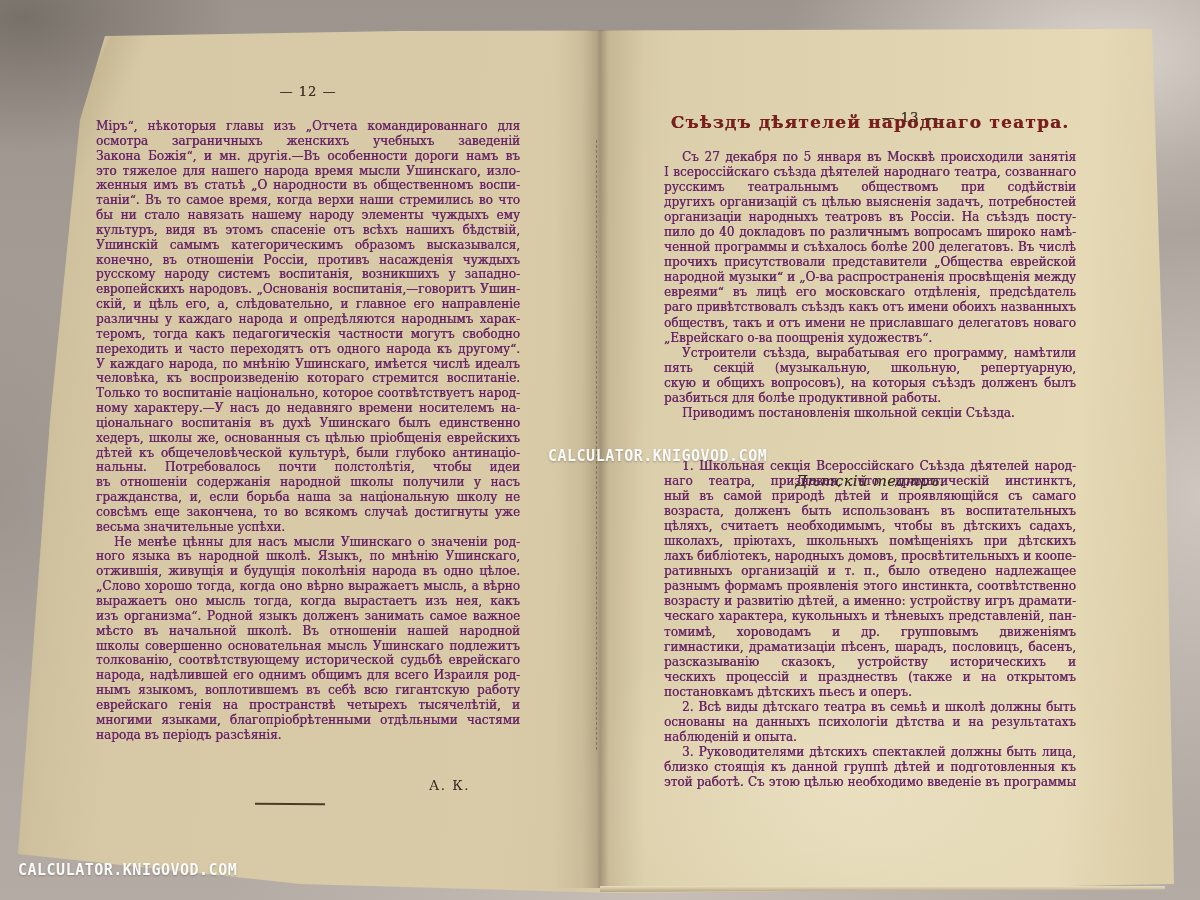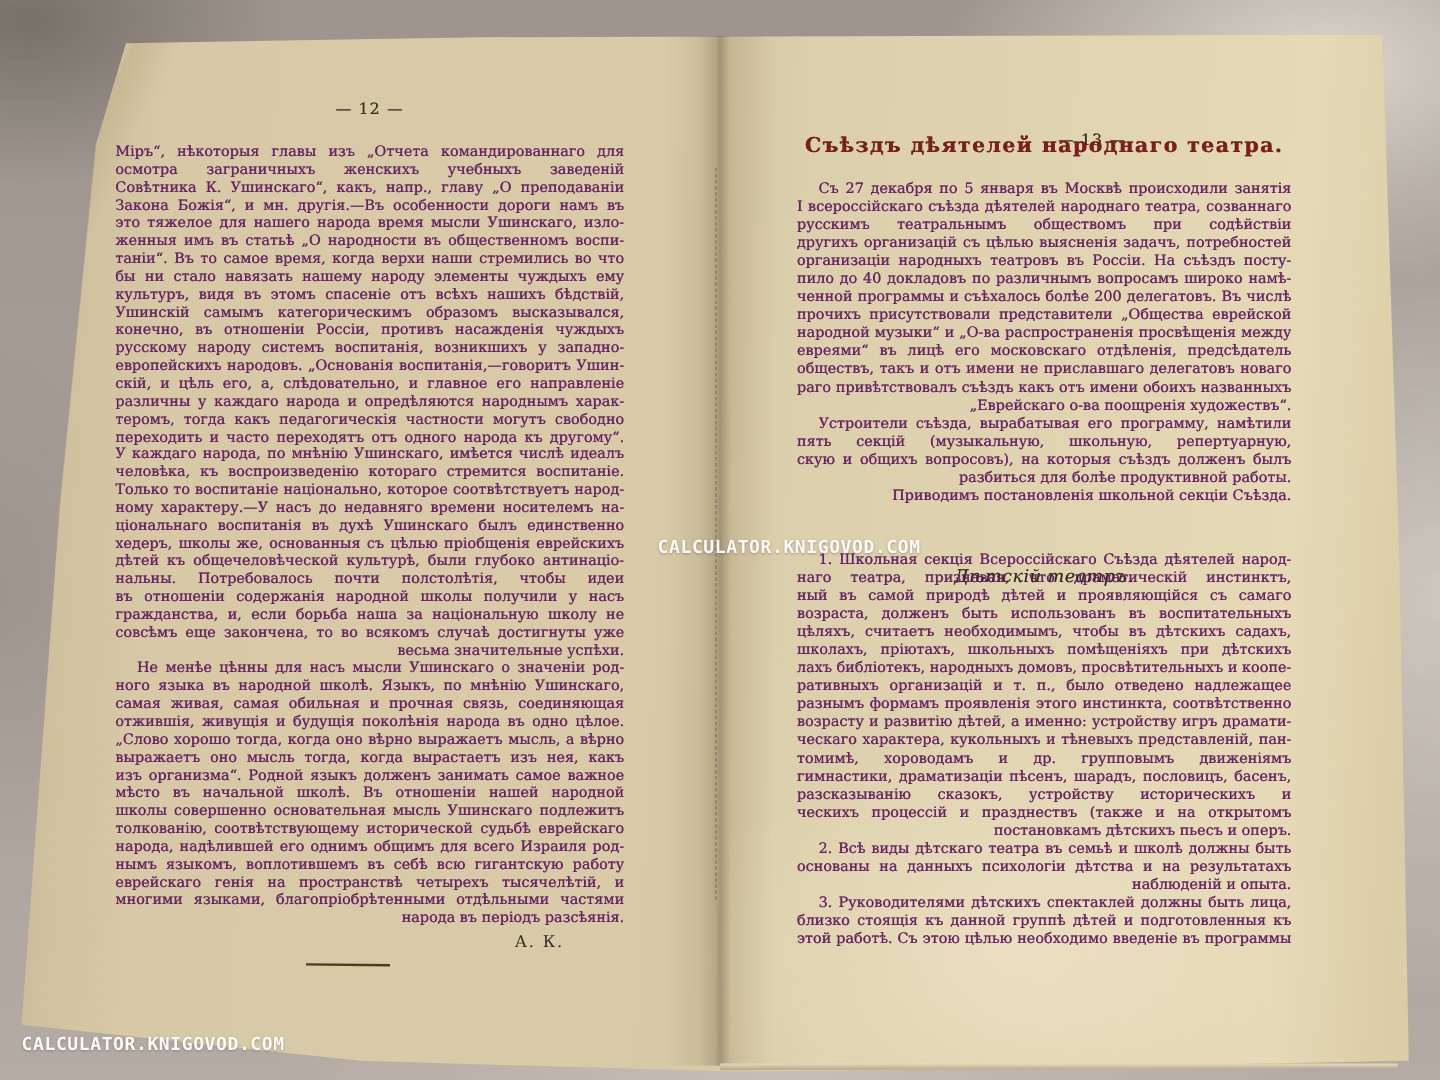--- a/index.html
+++ b/index.html
@@ -41,21 +41,21 @@
     position:absolute;left:600px;top:886px;width:565px;height:6px;
     background:linear-gradient(180deg,#e9ddc0,#b3a37f);
     clip-path:polygon(0 0,100% 0,100% 60%,0 100%);
   }
 
   
   .col{position:absolute;color:#701a75;font-size:12px;
        text-shadow:.35px 0 rgba(40,30,20,.7);}
   .ln{text-align:justify;text-align-last:justify;height:var(--lh);overflow:hidden;}
   .ln.ind{text-indent:18px;}
-  .ln.end{text-align:right;text-align-last:auto;}
+  .ln.end{text-align:left;text-align-last:auto;}
 
   .left-body{left:96px;top:119px;width:424px;--lh:14.85px;line-height:14.85px;}
   .right-body-top{left:664px;top:150px;width:412px;--lh:15.06px;line-height:15.06px;}
   .right-body-bottom{left:664px;top:459px;width:412px;--lh:15.06px;line-height:15.06px;}
 
   .pagenum{position:absolute;color:#3a2f22;font-size:13px;letter-spacing:1px;text-align:center;
            text-shadow:.3px 0 rgba(40,30,20,.6);}
   .pagenum.left{left:96px;top:84px;width:424px;}
   .pagenum.right{left:704px;top:74px;width:412px;margin-top:36px;}
 
@@ -97,21 +97,20 @@
 
   <div class="book"></div>
   <div class="gutter-shade"></div>
   <div class="stitch"></div>
   <div class="bottom-edge"></div>
 
   <div class="pagenum left">— 12 —</div>
   <div class="col left-body">
       <div class="ln">Міръ“, нѣкоторыя главы изъ „Отчета командированнаго для</div>
       <div class="ln">осмотра заграничныхъ женскихъ учебныхъ заведеній Коллежскаго</div>
-      <div class="ln">Совѣтника К. Ушинскаго“, какъ, напр., главу „О преподаваніи</div>
       <div class="ln">Закона Божія“, и мн. другія.—Въ особенности дороги намъ въ</div>
       <div class="ln">это тяжелое для нашего народа время мысли Ушинскаго, изло-</div>
       <div class="ln">женныя имъ въ статьѣ „О народности въ общественномъ воспи-</div>
       <div class="ln">таніи“. Въ то самое время, когда верхи наши стремились во что</div>
       <div class="ln">бы ни стало навязать нашему народу элементы чуждыхъ ему</div>
       <div class="ln">культуръ, видя въ этомъ спасеніе отъ всѣхъ нашихъ бѣдствій,</div>
       <div class="ln">Ушинскій самымъ категорическимъ образомъ высказывался,</div>
       <div class="ln">конечно, въ отношеніи Россіи, противъ насажденія чуждыхъ</div>
       <div class="ln">русскому народу системъ воспитанія, возникшихъ у западно-</div>
       <div class="ln">европейскихъ народовъ. „Основанія воспитанія,—говоритъ Ушин-</div>
@@ -126,21 +125,20 @@
       <div class="ln">ціональнаго воспитанія въ духѣ Ушинскаго былъ единственно</div>
       <div class="ln">хедеръ, школы же, основанныя съ цѣлью пріобщенія еврейскихъ</div>
       <div class="ln">дѣтей къ общечеловѣческой культурѣ, были глубоко антинаціо-</div>
       <div class="ln">нальны. Потребовалось почти полстолѣтія, чтобы идеи Ушинскаго</div>
       <div class="ln">въ отношеніи содержанія народной школы получили у насъ право</div>
       <div class="ln">гражданства, и, если борьба наша за національную школу не</div>
       <div class="ln">совсѣмъ еще закончена, то во всякомъ случаѣ достигнуты уже</div>
       <div class="ln end">весьма значительные успѣхи.</div>
       <div class="ln ind">Не менѣе цѣнны для насъ мысли Ушинскаго о значеніи род-</div>
       <div class="ln">ного языка въ народной школѣ. Языкъ, по мнѣнію Ушинскаго, есть</div>
-      <div class="ln">самая живая, самая обильная и прочная связь, соединяющая</div>
       <div class="ln">отжившія, живущія и будущія поколѣнія народа въ одно цѣлое.</div>
       <div class="ln">„Слово хорошо тогда, когда оно вѣрно выражаетъ мысль, а вѣрно</div>
       <div class="ln">выражаетъ оно мысль тогда, когда вырастаетъ изъ нея, какъ кожа</div>
       <div class="ln">изъ организма“. Родной языкъ долженъ занимать самое важное</div>
       <div class="ln">мѣсто въ начальной школѣ. Въ отношеніи нашей народной</div>
       <div class="ln">школы совершенно основательная мысль Ушинскаго подлежитъ</div>
       <div class="ln">толкованію, соотвѣтствующему исторической судьбѣ еврейскаго</div>
       <div class="ln">народа, надѣлившей его однимъ общимъ для всего Израиля род-</div>
       <div class="ln">нымъ языкомъ, воплотившемъ въ себѣ всю гигантскую работу</div>
       <div class="ln">еврейскаго генія на пространствѣ четырехъ тысячелѣтій, и</div>
@@ -156,22 +154,22 @@
       <div class="ln ind">Съ 27 декабря по 5 января въ Москвѣ происходили занятія</div>
       <div class="ln">I всероссійскаго съѣзда дѣятелей народнаго театра, созваннаго</div>
       <div class="ln">русскимъ театральнымъ обществомъ при содѣйствіи нѣкоторыхъ</div>
       <div class="ln">другихъ организацій съ цѣлью выясненія задачъ, потребностей и</div>
       <div class="ln">организаціи народныхъ театровъ въ Россіи. На съѣздъ посту-</div>
       <div class="ln">пило до 40 докладовъ по различнымъ вопросамъ широко намѣ-</div>
       <div class="ln">ченной программы и съѣхалось болѣе 200 делегатовъ. Въ числѣ</div>
       <div class="ln">прочихъ присутствовали представители „Общества еврейской</div>
       <div class="ln">народной музыки“ и „О-ва распространенія просвѣщенія между</div>
       <div class="ln">евреями“ въ лицѣ его московскаго отдѣленія, предсѣдатель кото-</div>
+      <div class="ln">раго привѣтствовалъ съѣздъ какъ отъ имени обоихъ названныхъ</div>
       <div class="ln">обществъ, такъ и отъ имени не приславшаго делегатовъ новаго</div>
-      <div class="ln">раго привѣтствовалъ съѣздъ какъ отъ имени обоихъ названныхъ</div>
       <div class="ln end">„Еврейскаго о-ва поощренія художествъ“.</div>
       <div class="ln ind">Устроители съѣзда, вырабатывая его программу, намѣтили</div>
       <div class="ln">пять секцій (музыкальную, школьную, репертуарную, режиссер-</div>
       <div class="ln">скую и общихъ вопросовъ), на которыя съѣздъ долженъ былъ</div>
       <div class="ln end">разбиться для болѣе продуктивной работы.</div>
       <div class="ln ind end">Приводимъ постановленія школьной секціи Съѣзда.</div>
     </div>
   <div class="section-heading">Дѣтскій театръ.</div>
   <div class="col right-body-bottom">
       <div class="ln ind">1. Школьная секція Всероссійскаго Съѣзда дѣятелей народ-</div>

